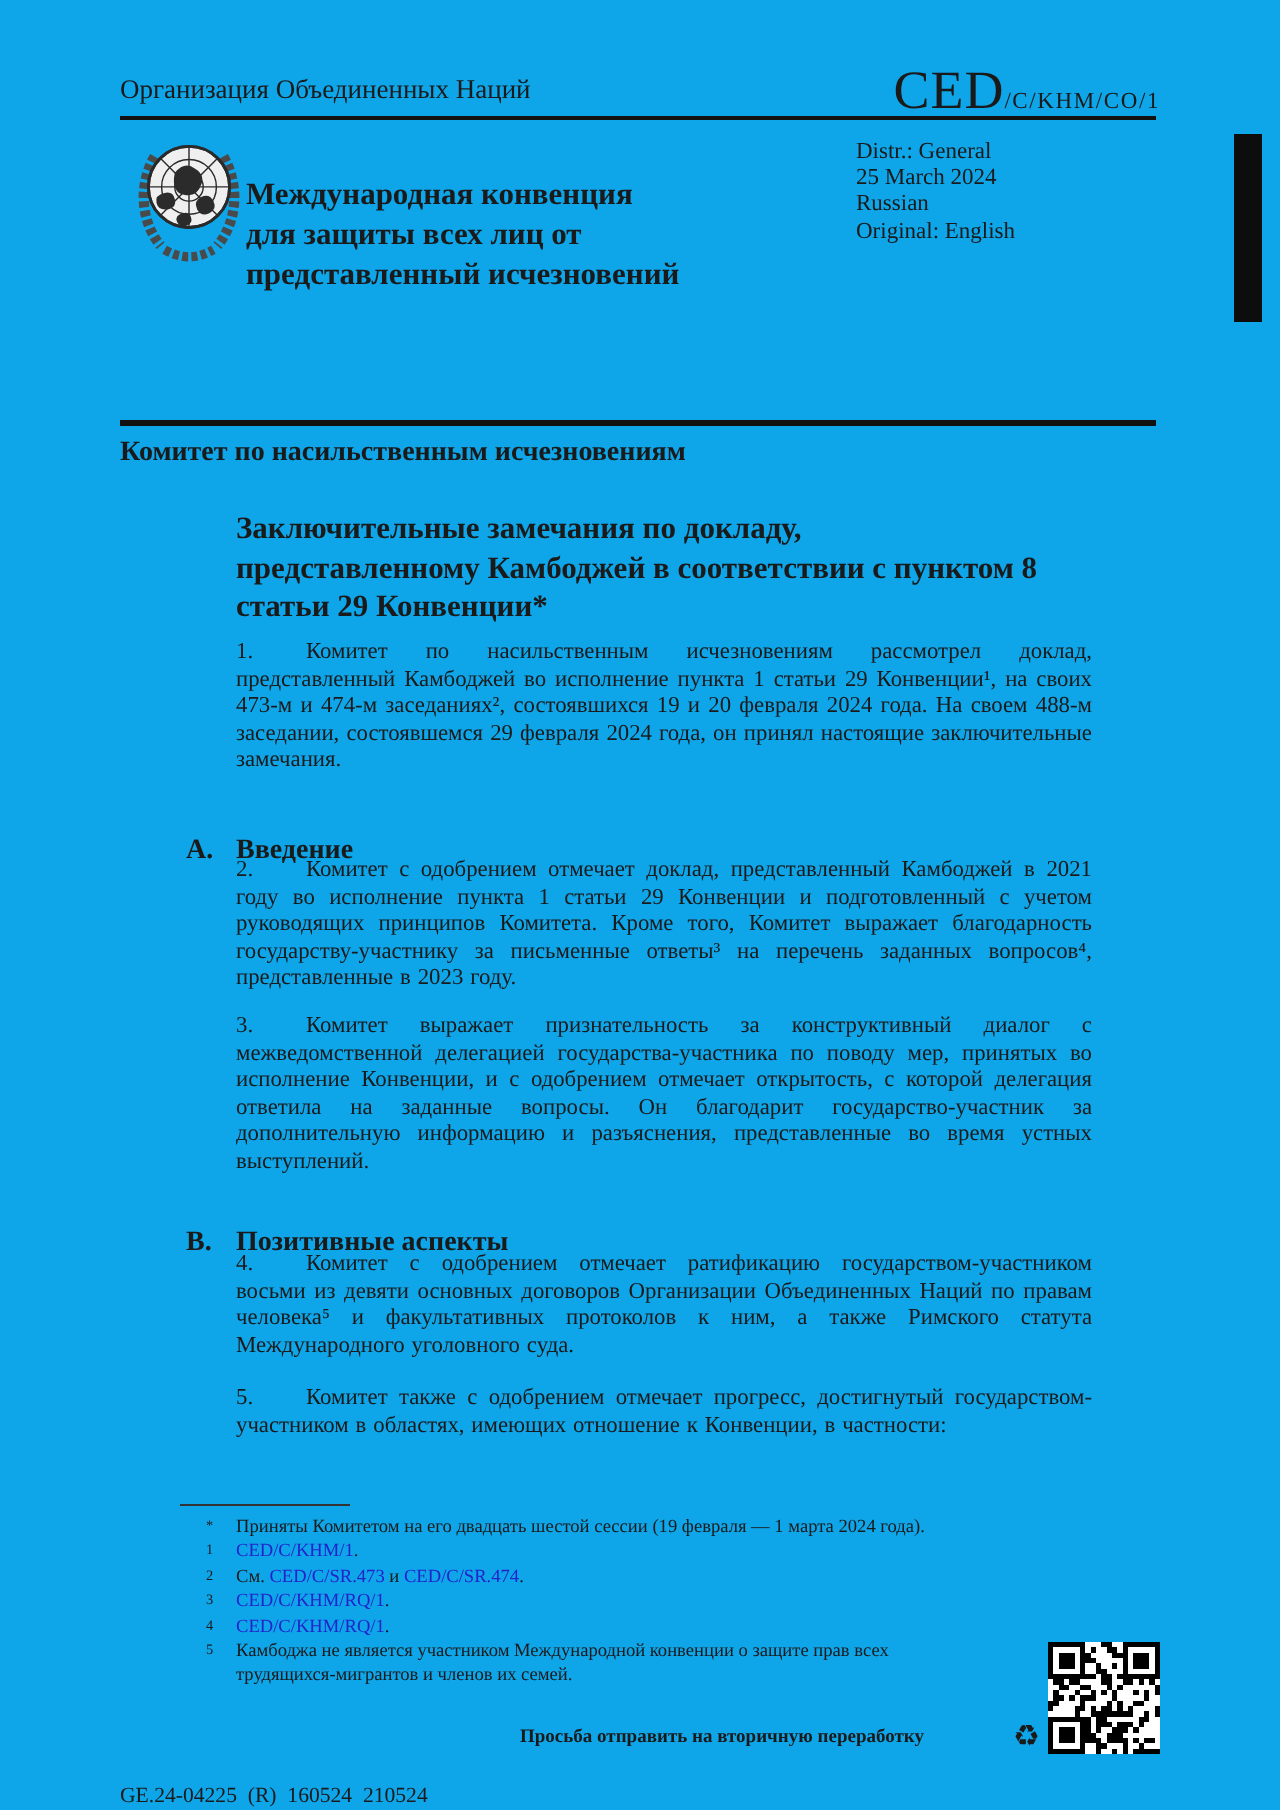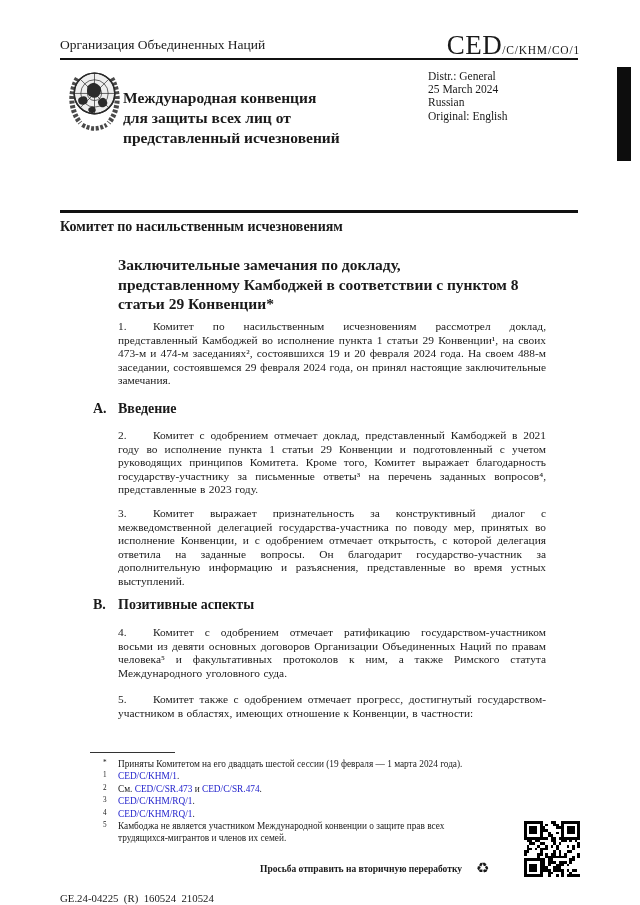--- a/index.html
+++ b/index.html
@@ -1,49 +1,49 @@
 <!DOCTYPE html>
 <html><head>
 <meta charset="utf-8">
 <style>
   html,body{margin:0;padding:0;background:#888;}
-  .page{position:relative;width:640px;height:905px;background:#ffffff;overflow:hidden;
+  .page{position:relative;width:640px;height:905px;background:#0ea5e9;overflow:hidden;
         font-family:"Liberation Serif","DejaVu Serif",serif;color:#1a1a1a;}
   .abs{position:absolute;}
   
   .un-name{left:60px;top:37px;font-size:13.5px;}
   .symbol{left:330px;top:30px;width:250px;text-align:right;}
   .symbol .big{font-size:27px;letter-spacing:0.5px;}
   .symbol .small{font-size:11.5px;letter-spacing:0.8px;text-align:right;}
   .header-rule{left:60px;top:58px;width:518px;height:1.5px;background:#111;}
   .emblem{left:67px;top:62px;width:55px;height:71px;}
   .conv-title{left:123px;top:64px;font-size:15.5px;font-weight:bold;line-height:20px;margin-top:24px;}
   .distr{left:428px;top:70px;font-size:11.5px;line-height:13.2px;}
   .id-bar{left:617px;top:67px;width:14px;height:94px;background:#0d0d0d;}
   .thick-rule{left:60px;top:210px;width:518px;height:2.5px;background:#111;}
   .committee{left:60px;top:219px;font-size:14px;font-weight:bold;}
   
   .doc-title{left:118px;top:255px;width:440px;font-size:15.5px;font-weight:bold;line-height:19.5px;}
   .para{width:428px;font-size:11.4px;line-height:13.6px;text-align:justify;word-spacing:0.6px;margin:0;}
   .para .pnum{display:inline-block;width:35px;}
   .p1{left:118px;top:320px;} .p2{left:118px;top:429px;} .p3{left:118px;top:507px;}
   .p4{left:118px;top:626px;} .p5{left:118px;top:693px;}
-  .sec{left:93px;font-size:14px;font-weight:bold;}
+  .sec{left:93px;font-size:14px;font-weight:bold;margin-top:17px;}
   .secA{top:401px;} .secB{top:597px;}
   .sec .letter{display:inline-block;width:25px;}
   
   .fn-sep{left:90px;top:752px;width:85px;height:1px;background:#333;}
   .fn-list{left:90px;top:758px;width:385px;font-size:9.3px;line-height:12.4px;}
   .fn-row{position:relative;padding-left:28px;}
   .fn-row .fn-marker{position:absolute;left:13px;top:-1px;font-size:7.2px;}
   .fn-link{color:#2323cc;}
   
   .job{left:60px;top:892px;font-size:10.8px;white-space:pre;}
   .recycle{left:260px;top:861px;width:260px;text-align:right;font-size:9.5px;font-weight:bold;
-           display:flex;align-items:center;justify-content:flex-start;gap:14px;}
+           display:flex;align-items:center;justify-content:space-between;gap:14px;}
   .recycle .glyph{font-family:"DejaVu Sans",sans-serif;font-size:15px;font-weight:normal;line-height:15px;}
   .qr{left:524px;top:821px;width:56px;height:56px;}
 </style>
 </head>
 <body>
 
 <div class="page">
 
   <div class="abs un-name">Организация Объединенных Наций</div>
   <div class="abs symbol">

